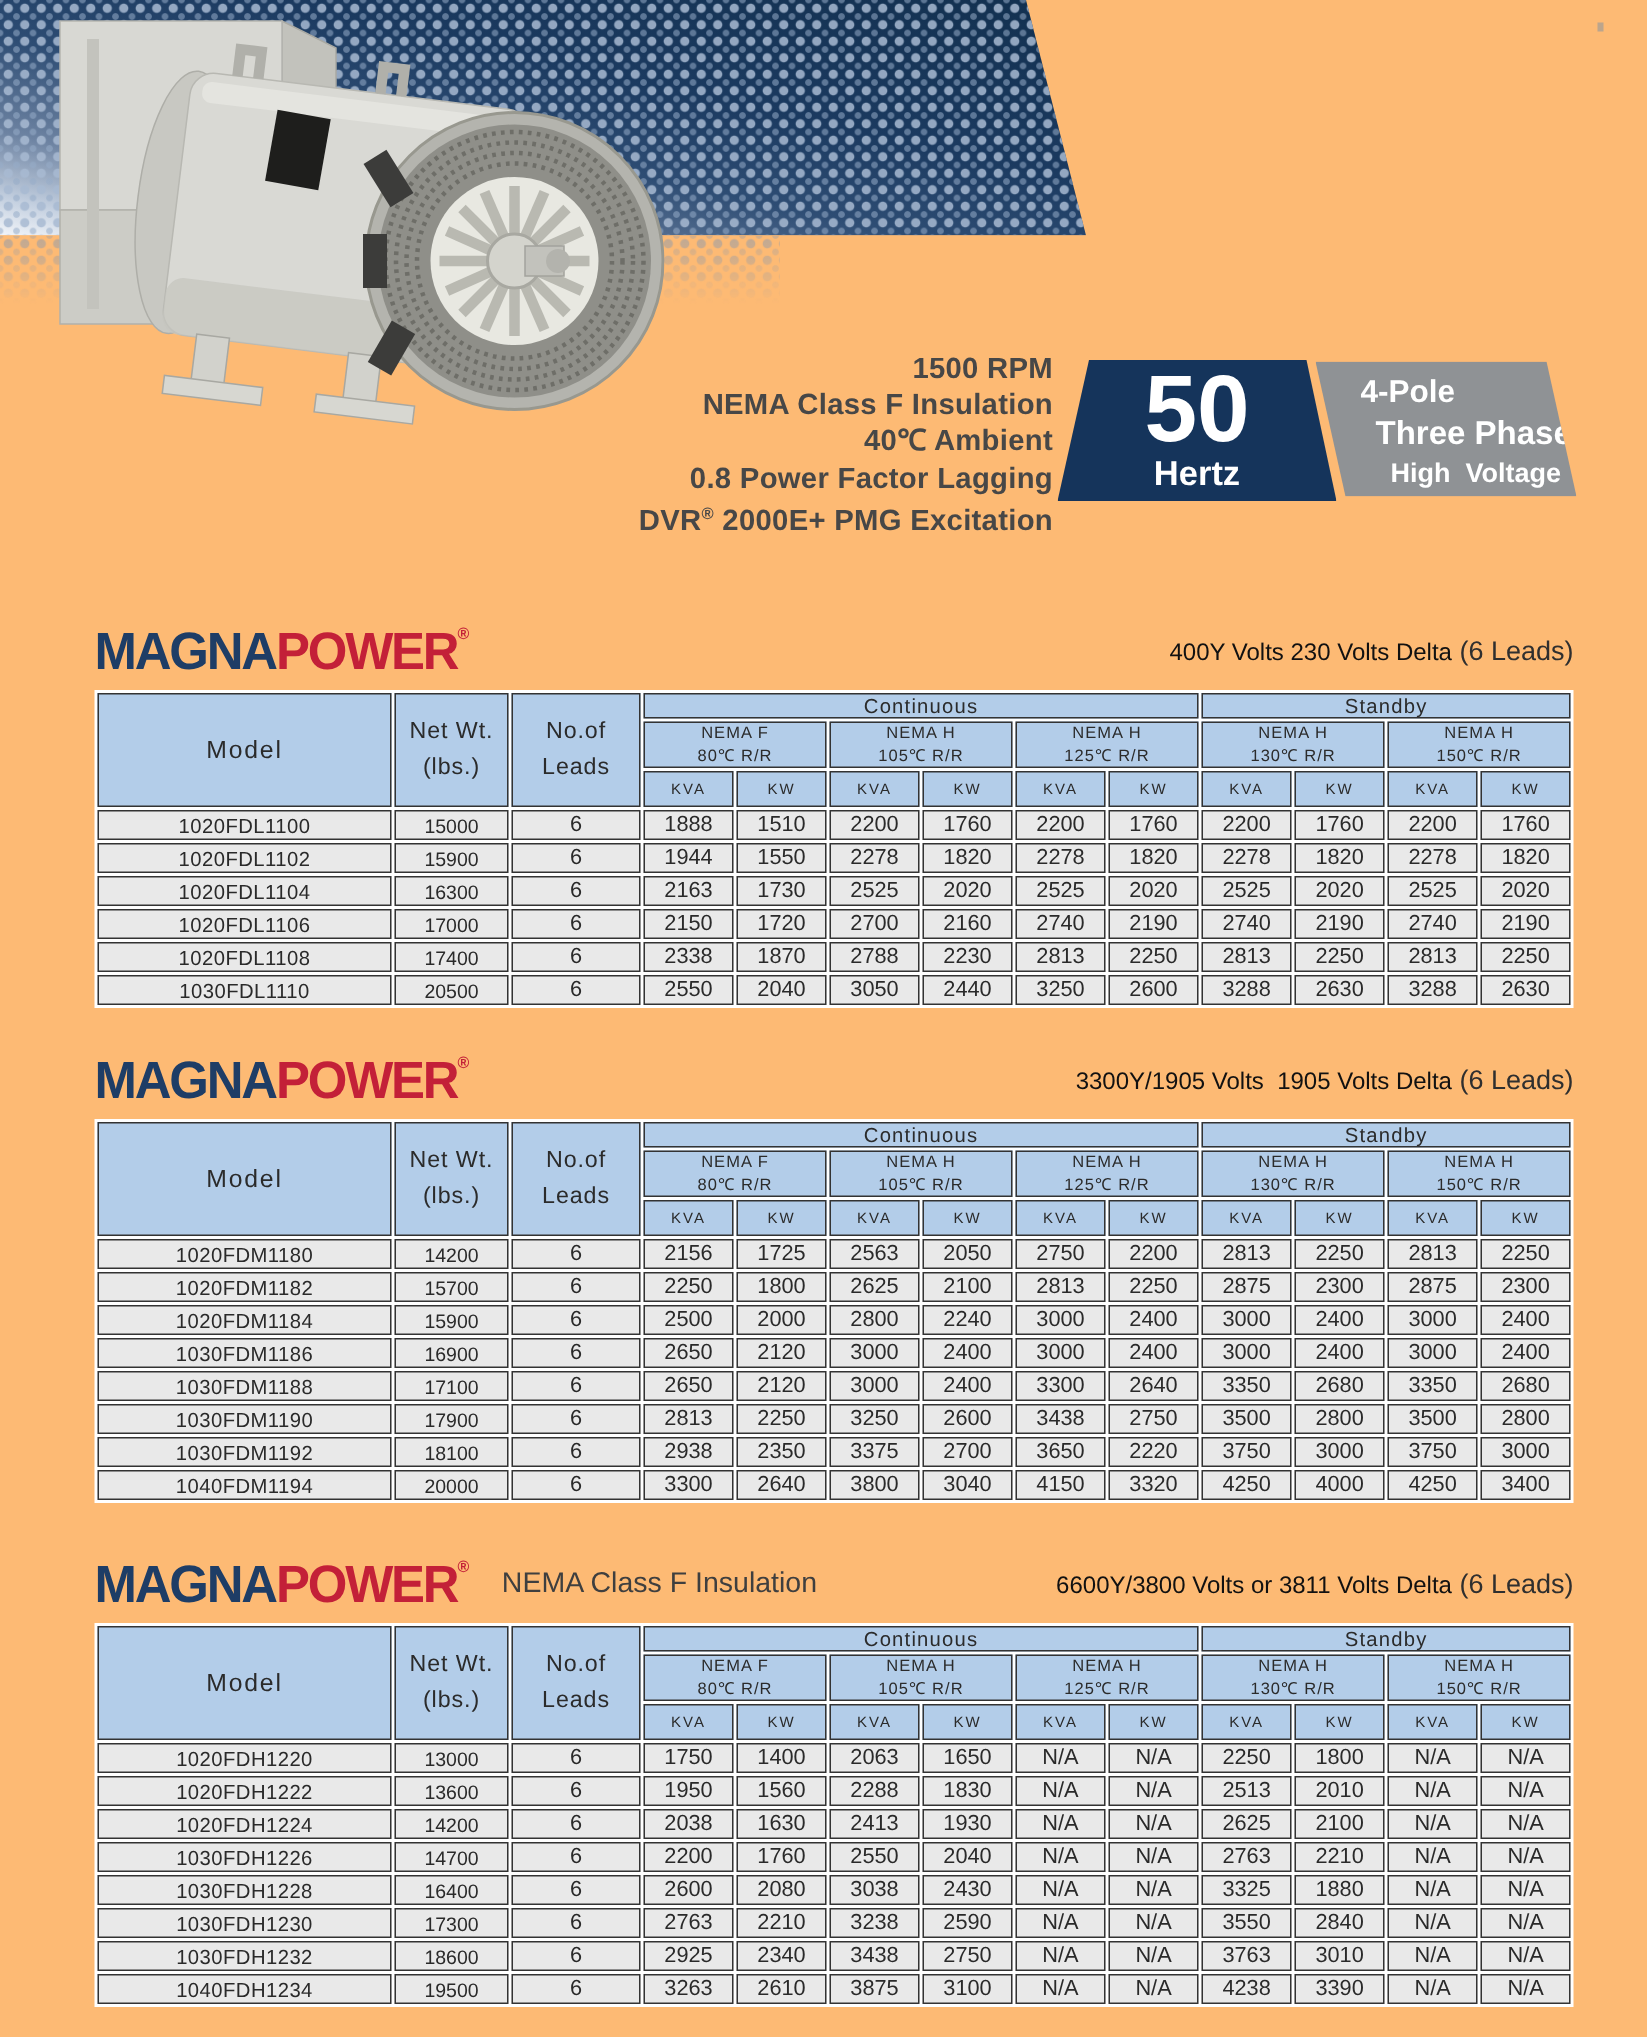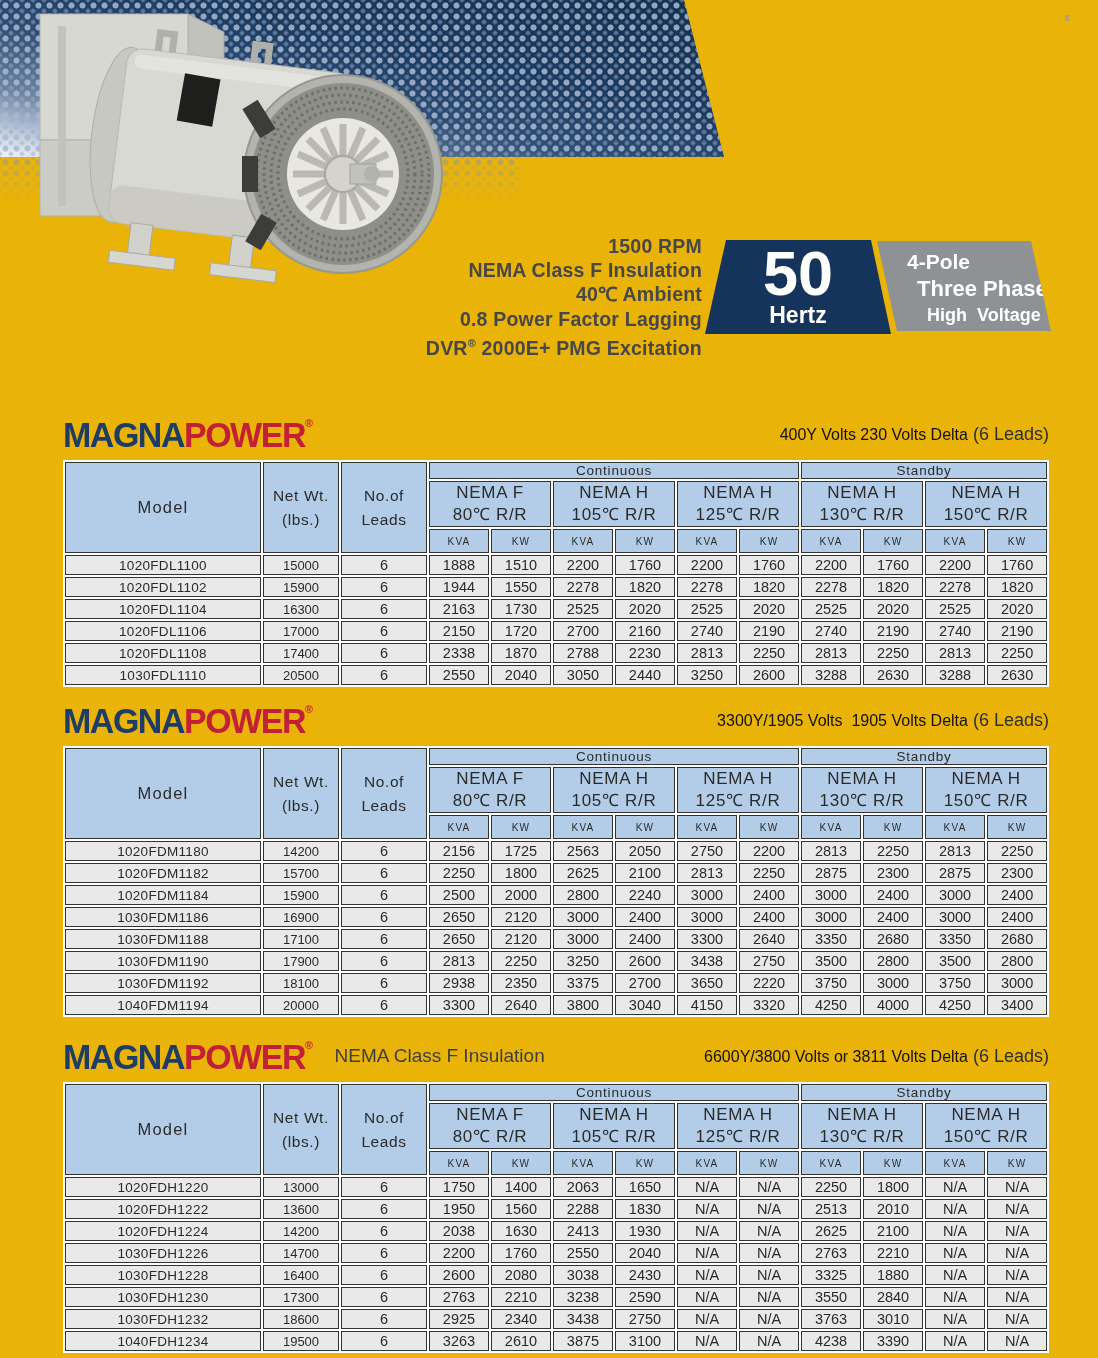--- a/index.html
+++ b/index.html
@@ -1,16 +1,16 @@
 <!DOCTYPE html>
 <html><head>
 <meta charset="utf-8">
 <style>
   html,body{margin:0;padding:0;background:#ffffff;}
-  #page{position:relative;width:1098px;height:1358px;background:#eab308;overflow:hidden;
+  #page{position:relative;width:1098px;height:1358px;background:#fdba74;overflow:hidden;
         font-family:"Liberation Sans",sans-serif;color:#222;}
 
   
   .banner{position:absolute;top:0;left:0;width:724px;height:157px;
     clip-path:polygon(0 0,684px 0,724px 157px,0 157px);
     background:linear-gradient(to bottom left,#12304f 0%,#1b3a60 38%,#2e4d74 58%,#6d83a2 78%,#c4d0e0 92%,#f2f5f9 100%);}
   .banner::before{content:"";position:absolute;inset:0;
     background-image:
       radial-gradient(circle, rgba(168,186,210,.85) 0 2.7px, rgba(168,186,210,0) 3.4px),
       radial-gradient(circle, rgba(150,172,200,.55) 0 1.9px, rgba(150,172,200,0) 2.5px);
@@ -53,21 +53,21 @@
   .sec-title .t-bold{font-size:16px;font-weight:400;color:#111;}
   .sec-title .t-suffix{font-size:18px;font-weight:400;color:#2f2f2f;}
 
   table.spec-table{border-collapse:separate;border-spacing:2px;table-layout:fixed;width:986px;background:#fff;}
   table.spec-table th,table.spec-table td{border:1px solid #333;padding:0;text-align:center;overflow:hidden;}
   table.spec-table th{background:#b3cde9;color:#2b2b2b;font-weight:400;}
   table.spec-table td{background:#e9e9e9;color:#2a2a2a;}
   .h-model{font-size:16.5px;letter-spacing:1.2px;}
   .h-two{font-size:15.5px;line-height:1.55;letter-spacing:.6px;}
   .h-duty{font-size:13.5px;letter-spacing:.8px;height:15px;}
-  .h-nema{font-size:17px;line-height:1.3;letter-spacing:.7px;height:29px;}
+  .h-nema{font-size:11px;line-height:1.3;letter-spacing:.7px;height:29px;}
   .h-unit{font-size:10px;letter-spacing:1.3px;height:22px;}
   td.c-model{font-size:13.5px;letter-spacing:.3px;height:18px;}
   td.c-netwt{font-size:13px;height:18px;}
   td.c-num{font-size:14.5px;height:18px;}
 </style>
 </head>
 <body>
 
 <div id="page">
 

